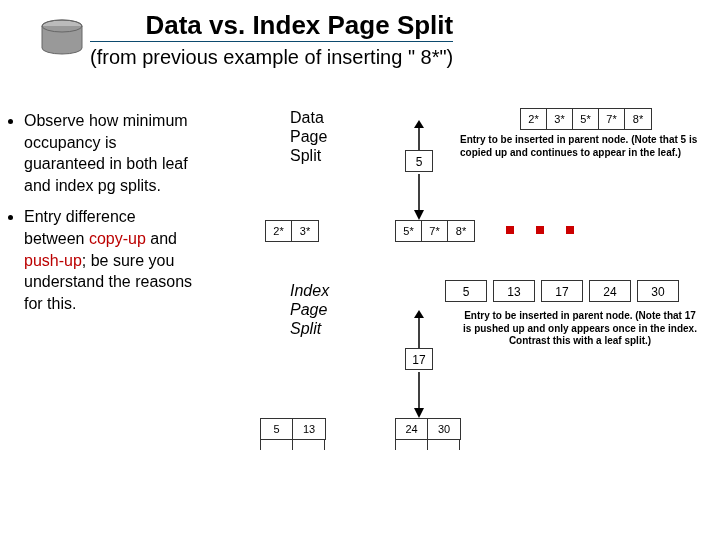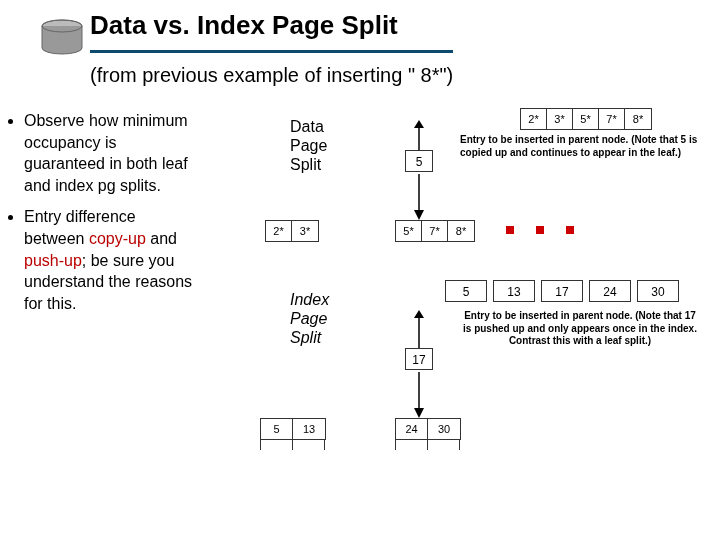--- a/index.html
+++ b/index.html
@@ -1,26 +1,26 @@
 <!DOCTYPE html>
 <html><head>
 <meta charset="utf-8">
 <style>
   * { box-sizing: border-box; margin: 0; padding: 0; }
   body { width: 720px; height: 540px; font-family: Verdana, Arial, sans-serif; background: #fff; position: relative; }
   .header { position: absolute; left: 90px; top: 10px; }
-  .title { font-size: 26px; font-weight: bold; color: #000; border-bottom: 3px solid #0c4a6e; padding-bottom: 9px; }
-  .subtitle { font-size: 20px; color: #000; margin-top: 11px; }
+  .title { font-size: 26px; font-weight: bold; color: #000; border-bottom: 1px solid #0c4a6e; padding-bottom: 0; text-align: right; }
+  .subtitle { font-size: 20px; color: #000; margin-top: 4px; }
   .disk-icon { position: absolute; left: 40px; top: 18px; width: 44px; height: 40px; }
   .disk-icon svg { width: 100%; height: 100%; }
   .bullets { position: absolute; left: 8px; top: 110px; width: 190px; font-size: 16px; line-height: 1.35; }
   .bullets ul { list-style: disc; margin-left: 16px; }
   .bullets li { margin-bottom: 10px; }
   .italic-red { color: #b00; }
-  .section-label { position: absolute; font-size: 16px; line-height: 1.2; margin-top: 9px; }
+  .section-label { position: absolute; font-size: 16px; line-height: 1.2; }
   .section-label.data { left: 290px; top: 108px; }
   .section-label.index { left: 290px; top: 281px; font-style: italic; }
   .cells { position: absolute; display: flex; border: 1px solid #333; }
   .cell { width: 28px; height: 22px; border-right: 1px solid #333; font-size: 12px; text-align: center; line-height: 22px; background: #fff; }
   .cell:last-child { border-right: none; }
   .small-cells .cell { width: 26px; height: 20px; line-height: 20px; font-size: 11px; }
   .five-box { position: absolute; width: 28px; height: 22px; border: 1px solid #333; font-size: 12px; text-align: center; line-height: 22px; }
   .note { position: absolute; font-size: 10px; font-weight: bold; line-height: 1.25; width: 240px; }
   .arrow-down { position: absolute; }
   .red-sq { position: absolute; width: 8px; height: 8px; background: #c00; }

